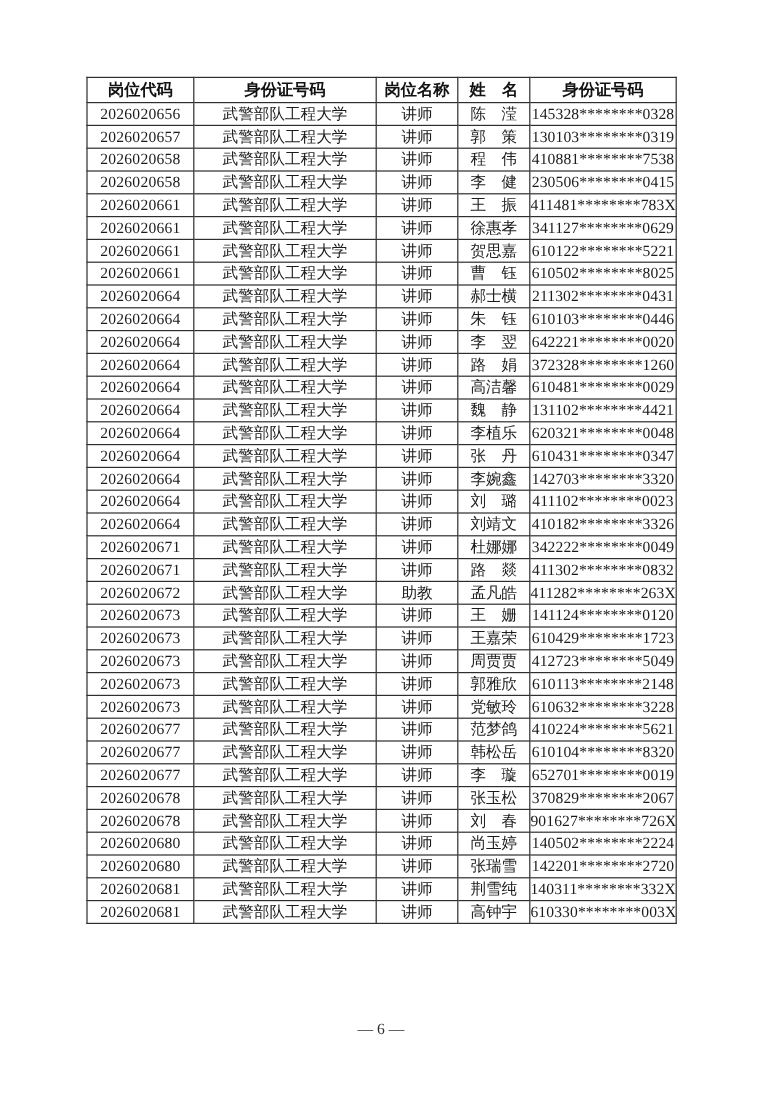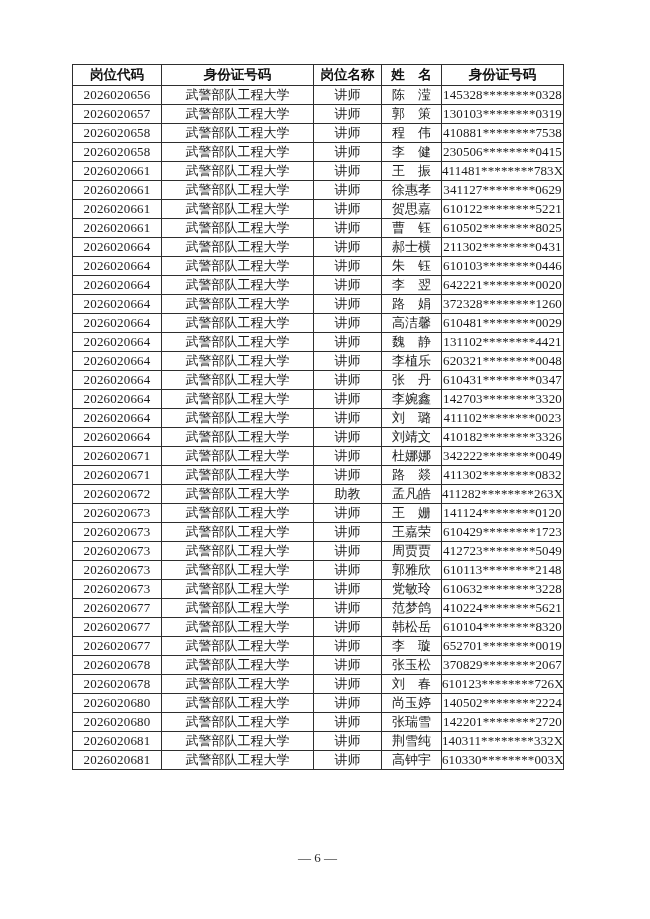--- a/index.html
+++ b/index.html
@@ -340,21 +340,21 @@
       <td class="cell-title">讲师</td>
       <td class="cell-name">张玉松</td>
       <td class="cell-id">370829********2067</td>
     </tr>
 
     <tr>
       <td class="cell-code">2026020678</td>
       <td class="cell-employer">武警部队工程大学</td>
       <td class="cell-title">讲师</td>
       <td class="cell-name">刘　春</td>
-      <td class="cell-id">610123********726X</td>
+      <td class="cell-id">901627********726X</td>
     </tr>
 
     <tr>
       <td class="cell-code">2026020680</td>
       <td class="cell-employer">武警部队工程大学</td>
       <td class="cell-title">讲师</td>
       <td class="cell-name">尚玉婷</td>
       <td class="cell-id">140502********2224</td>
     </tr>
 

